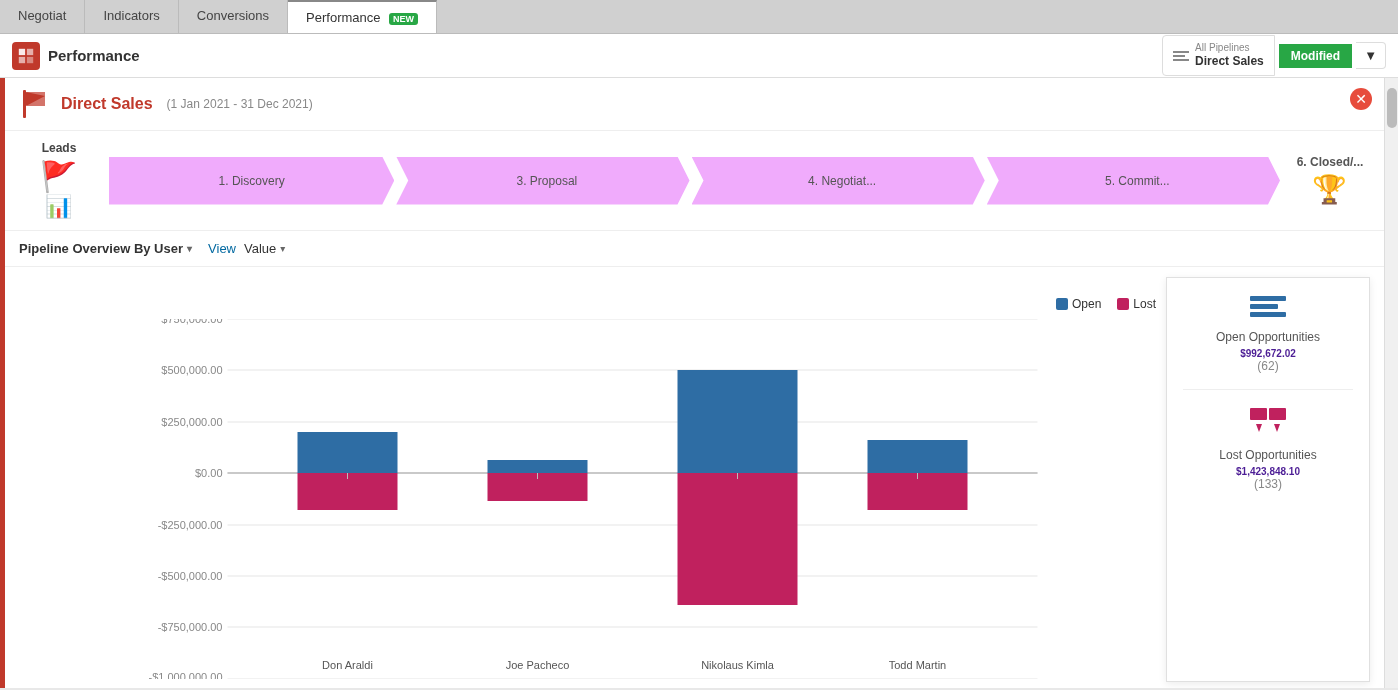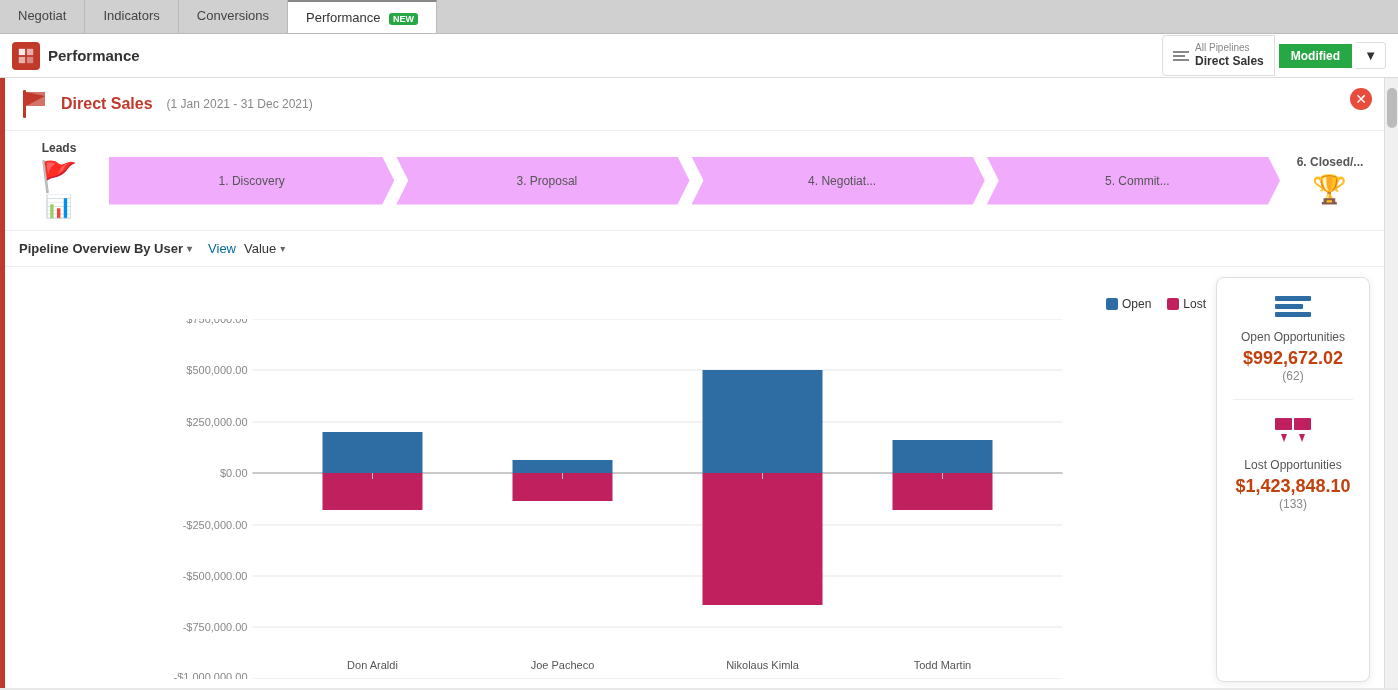--- a/index.html
+++ b/index.html
@@ -63,24 +63,24 @@
     
     .chart-wrapper { display: flex; background: white; padding: 10px 14px; gap: 10px; }
     .chart-area { flex: 1; position: relative; }
     .legend { display: flex; gap: 16px; justify-content: flex-end; margin-bottom: 8px; font-size: 12px; align-items: center; }
     .legend-item { display: flex; align-items: center; gap: 4px; margin-top: 20px; }
     .legend-dot { width: 12px; height: 12px; border-radius: 2px; }
     .legend-dot.open { background: #2e6da4; }
     .legend-dot.lost { background: #c0215e; }
 
     
-    .stats-panel { width: 154px; background: white; border: 1px solid #e0e0e0; border-radius: 8px; padding: 16px; display: flex; flex-direction: column; gap: 16px; box-shadow: 0 2px 8px rgba(0,0,0,0.08); }
+    .stats-panel { width: 204px; background: white; border: 1px solid #e0e0e0; border-radius: 0; padding: 16px; display: flex; flex-direction: column; gap: 16px; box-shadow: 0 2px 8px rgba(0,0,0,0.08); }
     .stat-block { text-align: center; }
     .stat-label { font-size: 12px; color: #555; margin-bottom: 4px; }
-    .stat-value { font-size: 18px; font-weight: 700; color: #c2410c; }
+    .stat-value { font-size: 10px; font-weight: 700; color: #4c1d95; }
     .stat-count { font-size: 12px; color: #888; }
     .stat-divider { border: none; border-top: 1px solid #eee; }
   </style>
 </head>
 <body>
 
 <div class="tab-bar">
   <div class="tab">
     <span>Negotiat</span>
   </div>

